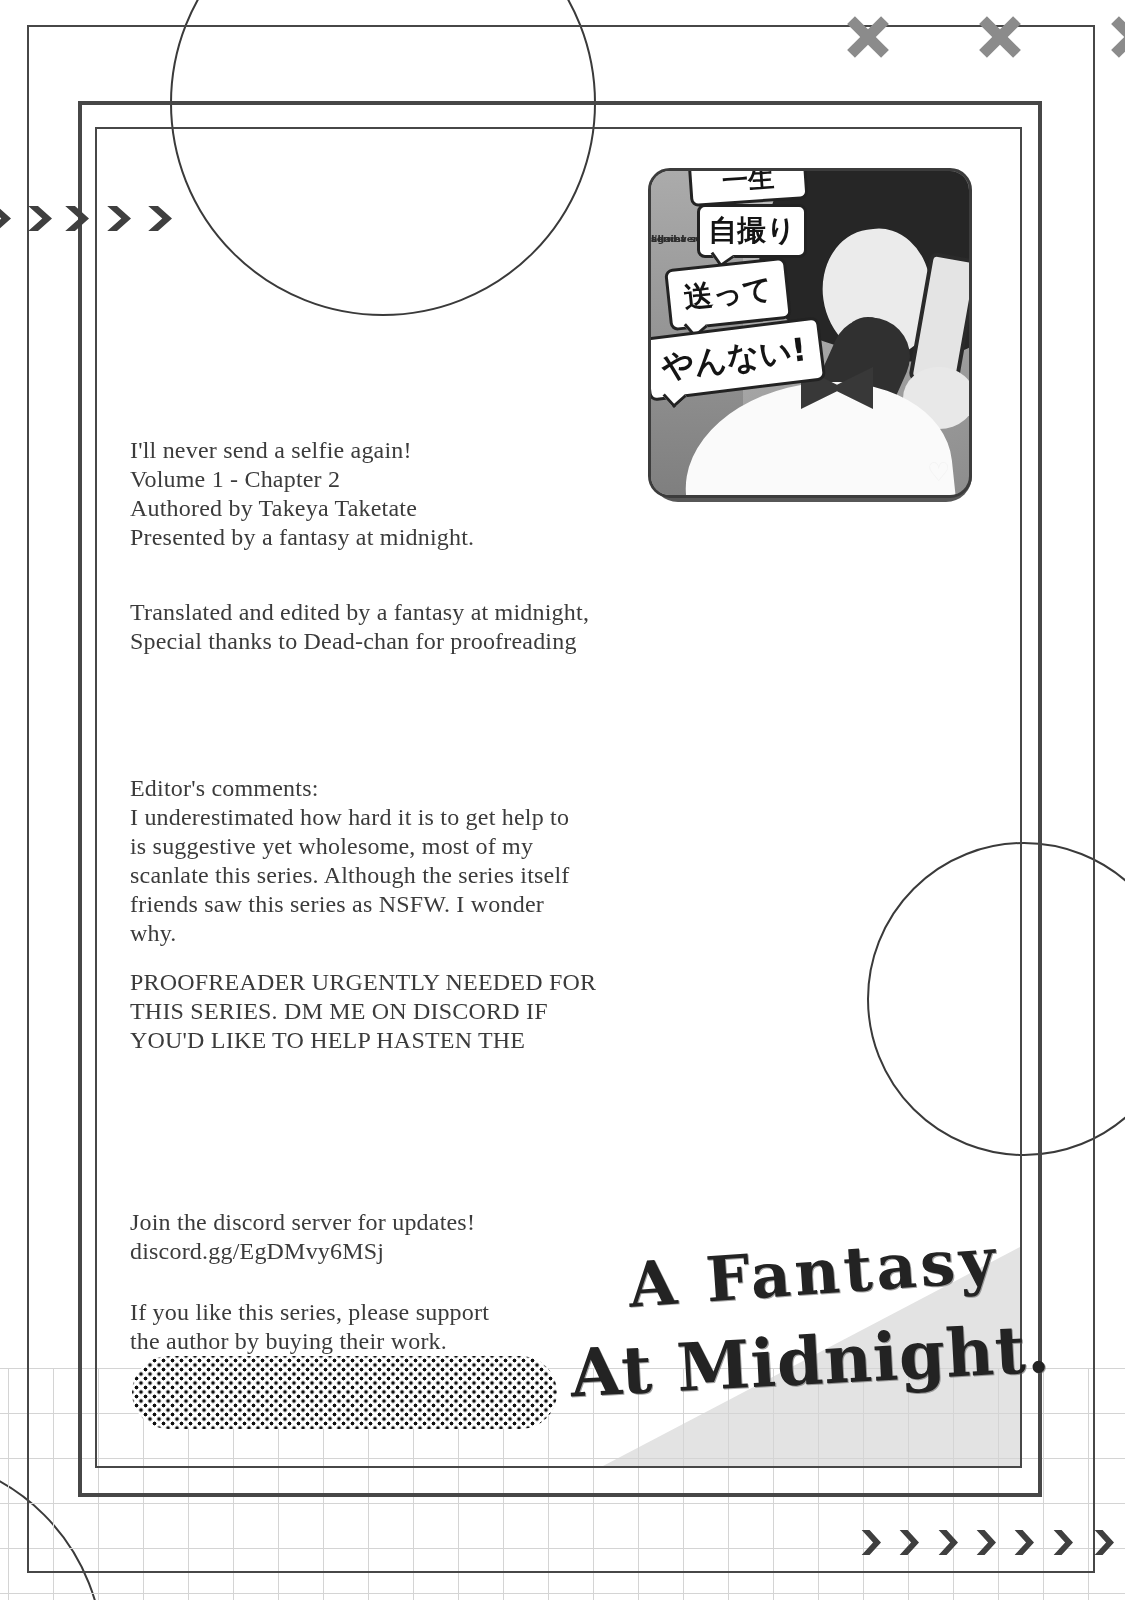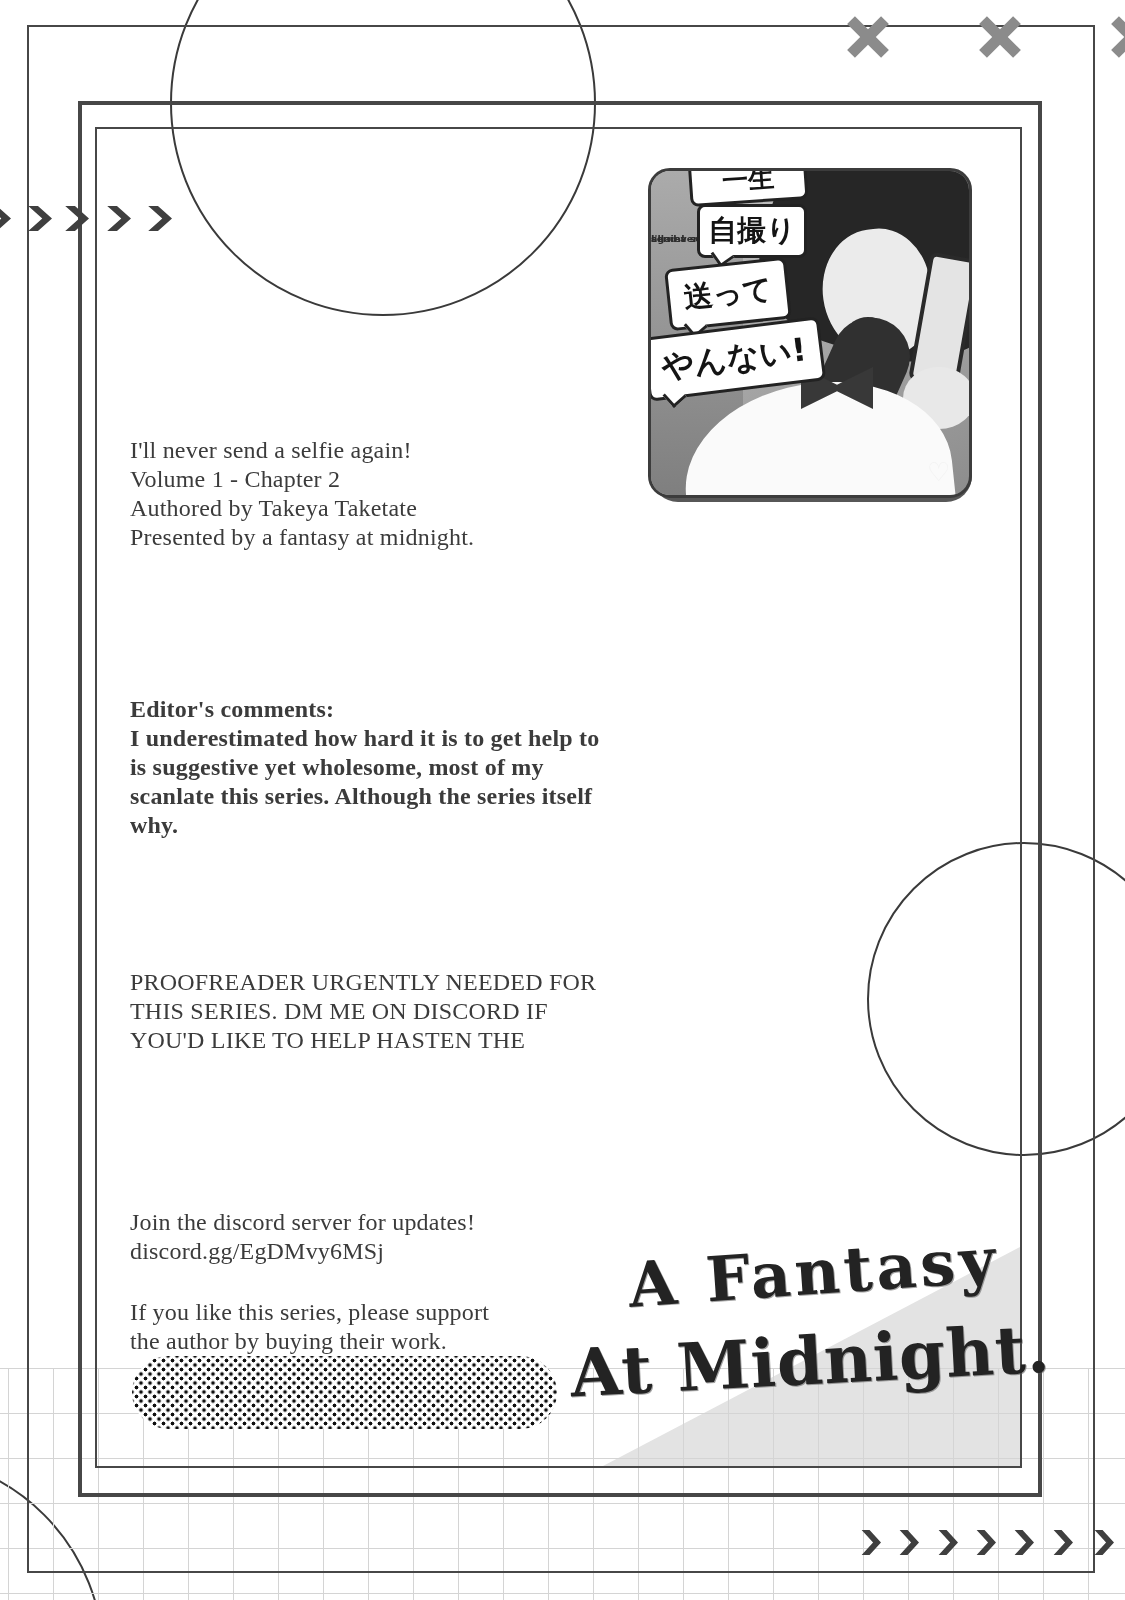--- a/index.html
+++ b/index.html
@@ -73,21 +73,21 @@
     width:14px;height:14px;background:#ffffff;border-right:3px solid #222;
     border-bottom:3px solid #222;transform:rotate(55deg);}
   .c-caption{left:0px;top:62px;width:74px;text-align:right;font-size:9.5px;line-height:11px;
     color:#2e2e2e;font-family:"DejaVu Sans","Liberation Sans",sans-serif;font-weight:bold;z-index:3;}
   .c-heart{left:276px;top:286px;font-size:26px;color:#f2f2f2;
     font-family:"DejaVu Sans",sans-serif;z-index:3;}
   
   .tb{position:absolute;left:130px;font-size:24px;line-height:29px;
     letter-spacing:0.2px;color:#3b3b3b;z-index:6;}
   .tb div{height:29px;white-space:nowrap;}
-  .tb-title{top:388px;margin-top:48px;} .tb-trans{top:598px;} .tb-editor{top:695px;font-weight:bold;}
+  .tb-title{top:388px;margin-top:48px;} .tb-trans{top:598px;} .tb-editor{top:774px;}
   .tb-note{top:968px;} .tb-discord{top:1208px;} .tb-support{top:1298px;}
   
   .pill{position:absolute;left:132px;top:1356px;width:425px;height:73px;border-radius:40px;
     background-color:#ffffff;z-index:6;
     background-image:radial-gradient(#101010 1.7px,transparent 2.2px),
                      radial-gradient(#101010 1.7px,transparent 2.2px);
     background-size:9px 9px;background-position:0 0,4.5px 4.5px;}
   
   .logo-tri{position:absolute;left:603px;top:1247px;width:417px;height:219px;
     background:#e3e3e3;clip-path:polygon(100% 0,100% 100%,0 100%);z-index:1;}
@@ -157,26 +157,31 @@
     <div class="c-heart">♡</div>
   </div>
 
   <div class="tb tb-title">
     <div>I'll never send a selfie again!</div>
     <div>Volume 1 - Chapter 2</div>
     <div>Authored by Takeya Taketate</div>
     <div>Presented by a fantasy at midnight.</div>
   </div>
 
+  <div class="tb tb-trans">
+    <div>Translated and edited by a fantasy at midnight,</div>
+    <div>Special thanks to Dead-chan for proofreading</div>
+  </div>
 
   <div class="tb tb-editor">
     <div>Editor's comments:</div>
     <div>I underestimated how hard it is to get help to</div>
     <div>is suggestive yet wholesome, most of my</div>
     <div>scanlate this series. Although the series itself</div>
+    <div>friends saw this series as NSFW. I wonder</div>
     <div>why.</div>
   </div>
 
   <div class="tb tb-note">
     <div>PROOFREADER URGENTLY NEEDED FOR</div>
     <div>THIS SERIES. DM ME ON DISCORD IF</div>
     <div>YOU'D LIKE TO HELP HASTEN THE</div>
   </div>
 
   <div class="tb tb-discord">

